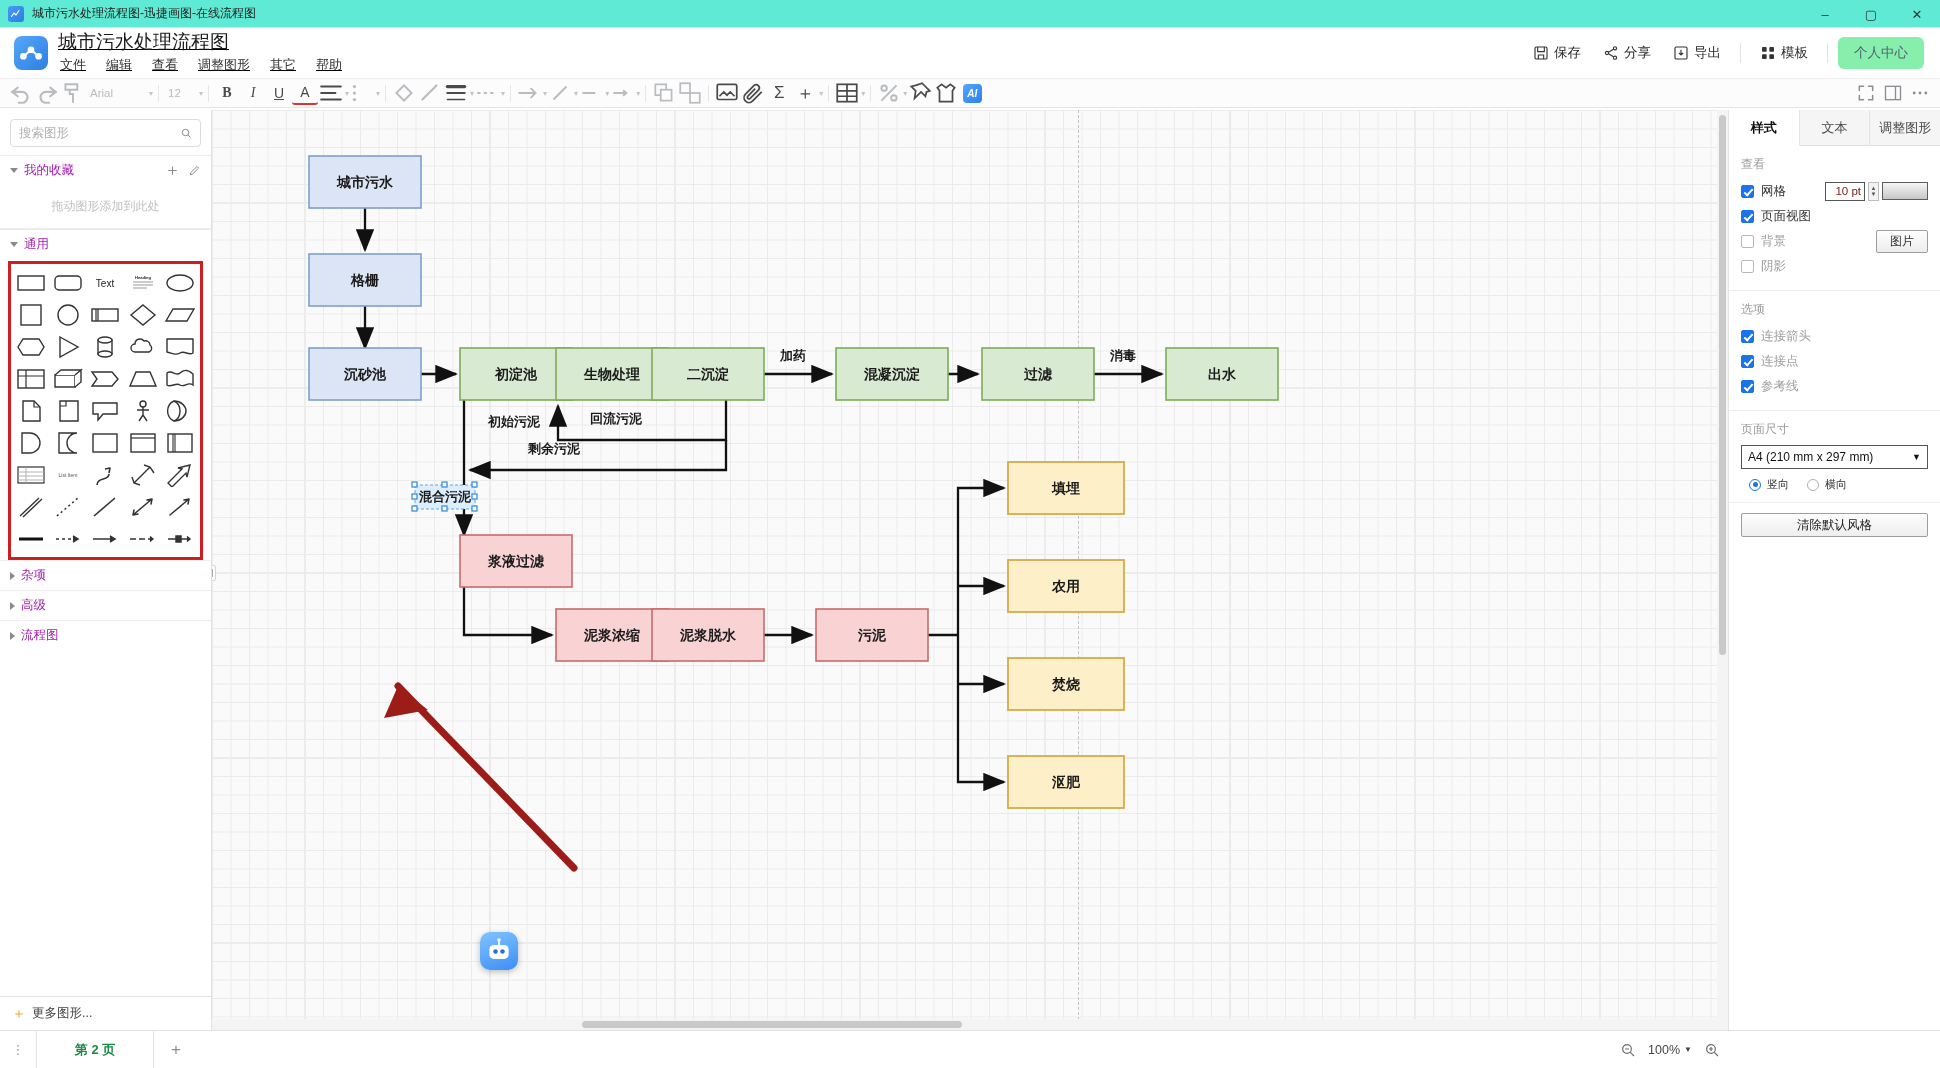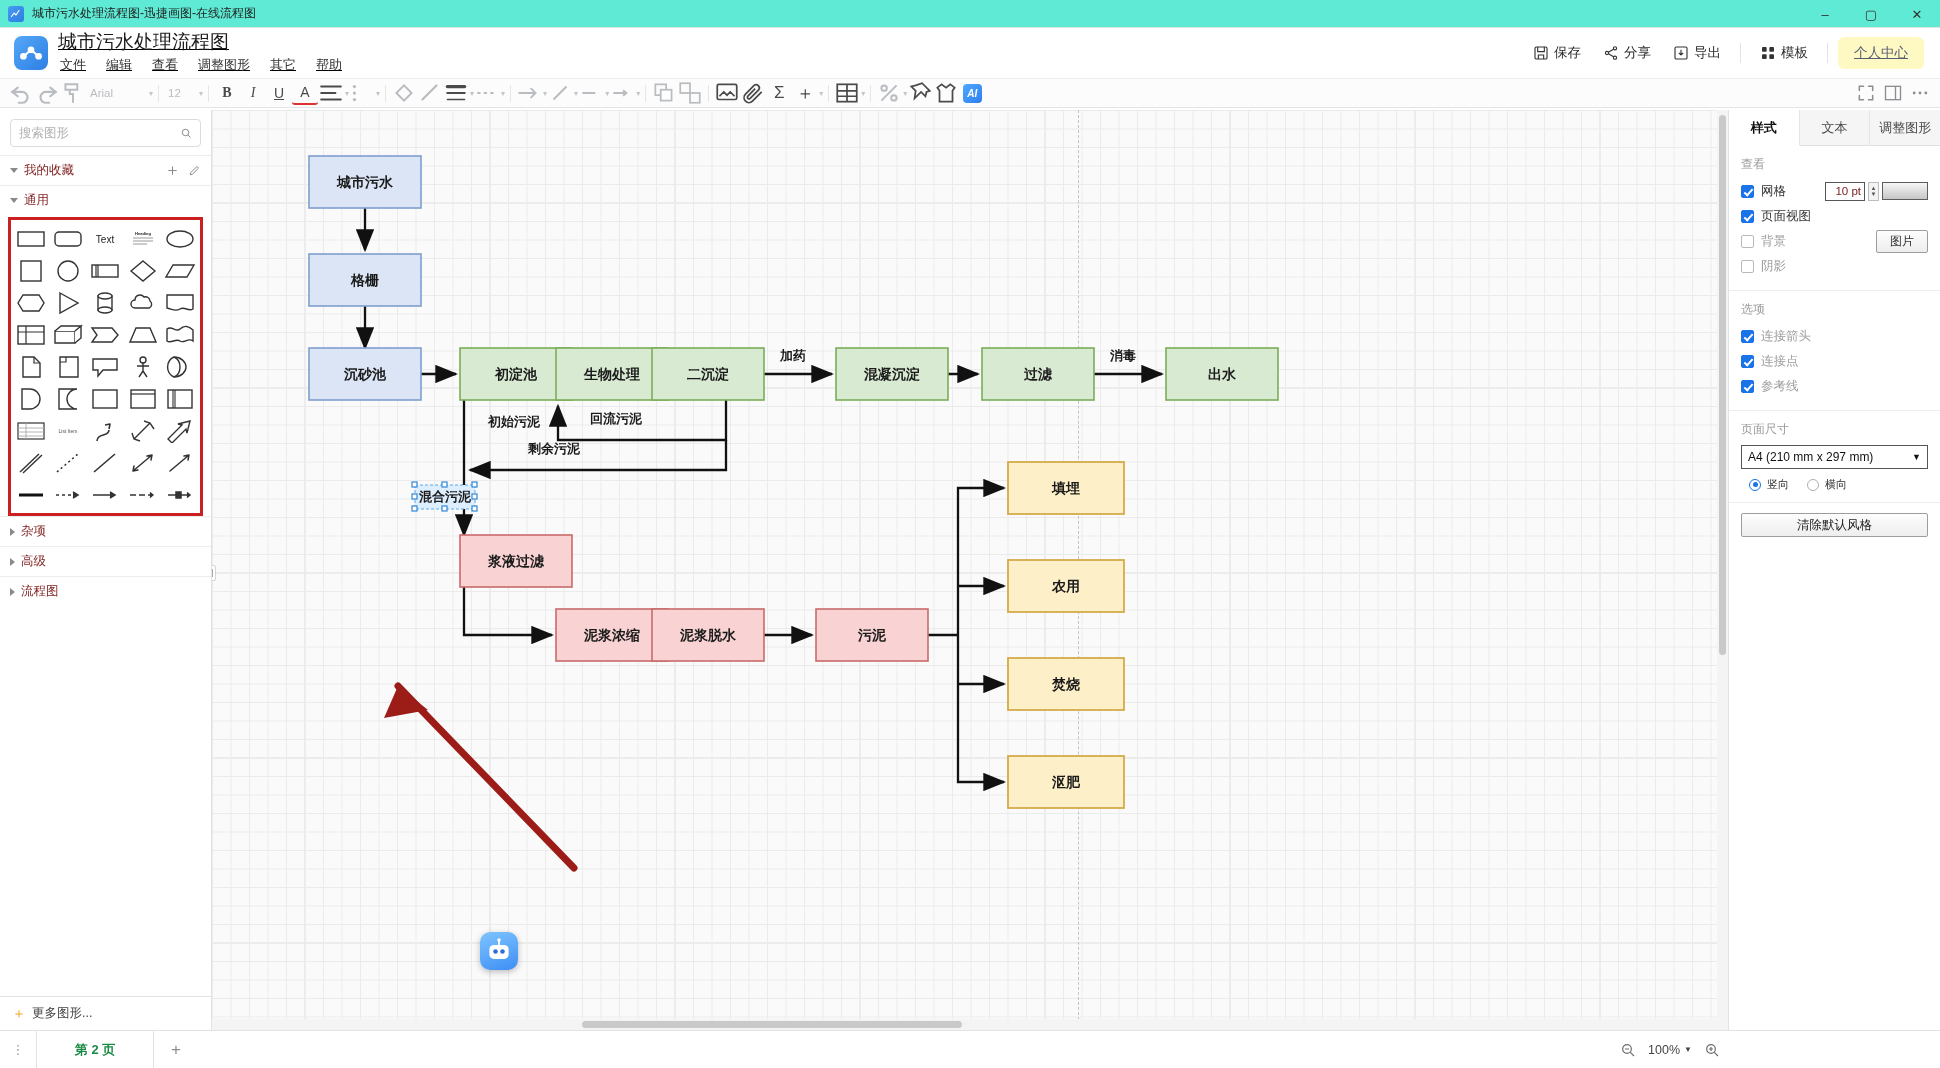--- a/index.html
+++ b/index.html
@@ -29,22 +29,22 @@
   .hdr-left { display:flex; flex-direction:column; justify-content:center;text-decoration:underline; }
   .doc-title { font-size:19px; color:#1a1a1a; line-height:22px; }
   .menubar { display:flex; gap:16px; margin-top:2px; }
   .menu-item { font-size:13px; color:#333; cursor:default; padding:1px 2px; }
   .hdr-right { position:absolute; right:16px; top:0; height:50px;
     display:flex; align-items:center; gap:4px; }
   .hbtn { display:flex; align-items:center; gap:5px; font-size:13.5px; color:#2b2b2b;
     padding:6px 9px; border-radius:5px; cursor:default; }
   .hbtn svg { width:16px; height:16px; }
   .hsep { width:1px; height:20px; background:#e3e3e3; margin:0 6px; }
-  .userbtn { background:#fef9c3; color:#555c73; font-size:13.5px; padding:7px 16px;
-    border-radius:6px; cursor:default;text-decoration:underline; }
+  .userbtn { background:#86efac; color:#555c73; font-size:13.5px; padding:7px 16px;
+    border-radius:6px; cursor:default; }
 
   
   .toolbar { height:30px; background:#fcfcfc; border-top:1px solid #ececec;
     border-bottom:1px solid #e4e4e4; display:flex; align-items:center;
     padding:0 8px; gap:0px; position:relative; }
   .tbi { width:26px; height:24px; display:flex; align-items:center; justify-content:center;
     color:#b9bcc0; font-size:14px; border-radius:3px; cursor:default; }
   .tbi.dark { color:#4a4a4a; }
   .tsep { width:1px; height:17px; background:#e6e6e6; margin:0 5px; }
   .fontbox { width:62px; height:20px; font-size:11.5px; color:#b9bcc0;
@@ -64,21 +64,21 @@
   .sidebar { width:212px; background:#fff; border-right:1px solid #e3e3e3;
     position:relative; display:flex; flex-direction:column; }
   .searchwrap { padding:9px 10px 8px 10px; }
   .searchbox { height:28px; border:1px solid #dcdcdc; border-radius:4px;
     display:flex; align-items:center; padding:0 8px; }
   .searchbox input { border:none; outline:none; flex:1; font-size:12.5px; color:#333;
     font-family:inherit; background:transparent; }
   .searchbox input::placeholder { color:#b1b1b1; }
   .searchbox svg { width:14px; height:14px; color:#8b8b8b; }
   .sec-hd { height:30px; display:flex; align-items:center; padding:0 10px;
-    border-top:1px solid #ececec; font-size:12.5px; color:#7f1d1d; cursor:default; }
+    border-top:1px solid #ececec; font-size:12.5px; color:#a21caf; cursor:default; }
   .tri { width:0; height:0; margin-right:6px; }
   .tri.down { border-left:4px solid transparent; border-right:4px solid transparent;
     border-top:5px solid #8a8a8a; }
   .tri.right { border-top:4px solid transparent; border-bottom:4px solid transparent;
     border-left:5px solid #8a8a8a; }
   .sec-hd .acts { margin-left:auto; display:flex; gap:9px; color:#8a8a8a; }
   .sec-hd .acts svg { width:13px; height:13px; }
   .fav-empty { height:44px; display:flex; align-items:center; justify-content:center;
     font-size:12px; color:#c0c0c0; border-bottom:1px solid #ececec; }
   .shapepanel { margin:2px 8px 0 8px; border:3px solid #cc1f1f; background:#fff;
@@ -461,20 +461,21 @@
       <span>我的收藏</span>
       <span class="acts">
         <svg viewBox="0 0 24 24" stroke="currentColor" stroke-width="2" stroke-linecap="round">
             <path d="M12 5v14M5 12h14"></path>
           </svg>
         <svg viewBox="0 0 24 24" fill="none" stroke="currentColor" stroke-width="1.8">
             <path d="M16.5 4.5l3 3L8 19l-4 1 1-4z"></path>
           </svg>
       </span>
     </div>
+    <div class="fav-empty">拖动图形添加到此处</div>
 
     <div class="sec-hd">
       <i class="tri down"></i>
       <span>通用</span>
     </div>
 
     <div class="shapepanel">
       <div class="shapegrid">
         <div class="shp">
             <svg viewBox="0 0 32 24">

